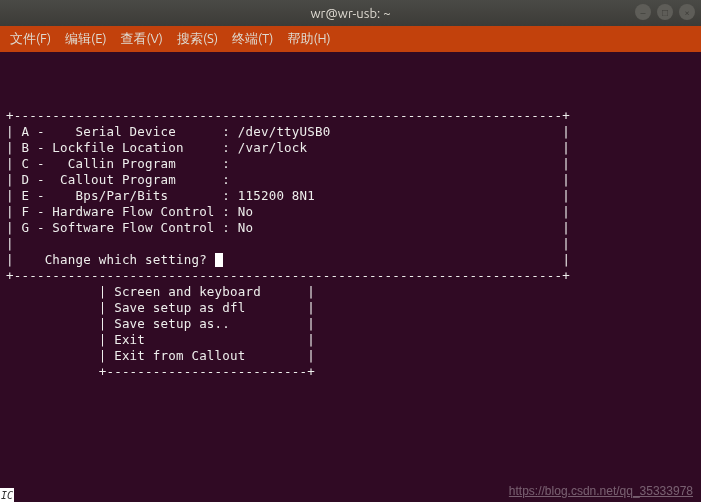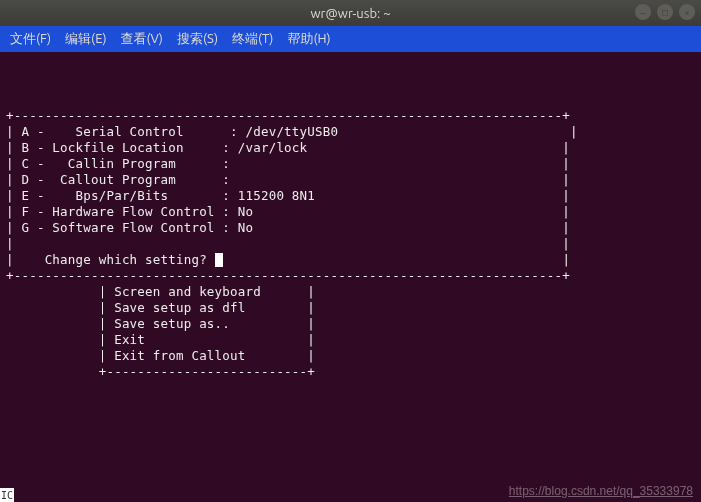--- a/index.html
+++ b/index.html
@@ -37,21 +37,21 @@
   border-radius: 50%;
   background: #5e5d58;
   display: flex;
   align-items: center;
   justify-content: center;
   font-size: 10px;
   color: #3c3b37;
 }
 .menubar {
   height: 26px;
-  background: #1d4ed8;
+  background: #c2410c;
   display: flex;
   align-items: center;
   padding: 0 4px;
   gap: 2px;
   color: #dfdbd2;
   font-family: "Ubuntu", sans-serif;
   font-size: 13px;
 }
 .menu-item {
   padding: 2px 6px;
@@ -85,20 +85,21 @@
 }
 .corner {
   position: absolute;
   left: 0;
   bottom: 0;
   width: 14px;
   height: 14px;
   background: #ffffff;
   color: #333;
   font-size: 10px;
+  font-style: italic;
   display: flex;
   align-items: center;
   justify-content: center;
 }
 </style>
 </head>
 <body>
 
 <div class="titlebar">
   <span>wr@wr-usb: ~</span>
@@ -115,21 +116,21 @@
   <span class="menu-item">查看(V)</span>
   <span class="menu-item">搜索(S)</span>
   <span class="menu-item">终端(T)</span>
   <span class="menu-item">帮助(H)</span>
 </div>
 
 <div class="terminal"><span> </span>
 <span> </span>
 <span> </span>
 <span>+-----------------------------------------------------------------------+</span>
-<span>| A -    Serial Control      : /dev/ttyUSB0                              |</span>
+<span>| A -    Serial Device      : /dev/ttyUSB0                              |</span>
 <span>| B - Lockfile Location     : /var/lock                                 |</span>
 <span>| C -   Callin Program      :                                           |</span>
 <span>| D -  Callout Program      :                                           |</span>
 <span>| E -    Bps/Par/Bits       : 115200 8N1                                |</span>
 <span>| F - Hardware Flow Control : No                                        |</span>
 <span>| G - Software Flow Control : No                                        |</span>
 <span>|                                                                       |</span>
 <span><span>|    Change which setting? </span><span class="cursor"></span><span>                                            |</span></span>
 <span>+-----------------------------------------------------------------------+</span>
 <span>            | Screen and keyboard      |</span>

